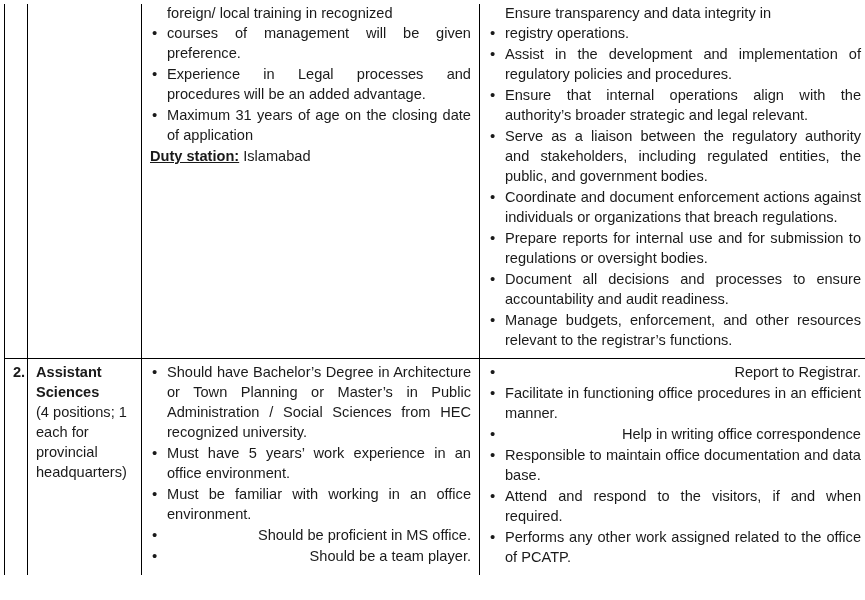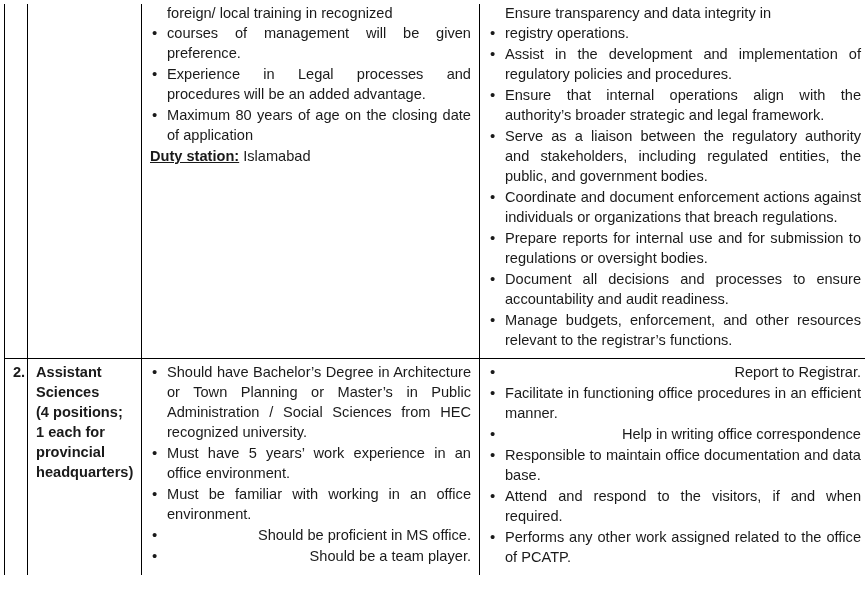--- a/index.html
+++ b/index.html
@@ -50,21 +50,21 @@
   .num {
     text-align: center;
     font-weight: bold;
     padding-left: 2px;
     padding-right: 2px;
   }
   .post {
     font-weight: bold;
   }
   .post .sub {
-    font-weight: bold;
+    font-weight: normal;
   }
   ul.bul {
     margin: 0;
     padding: 0;
     list-style: none;
   }
   ul.bul > li {
     position: relative;
     padding-left: 17px;
     margin: 0 0 1px 0;
@@ -109,33 +109,33 @@
           <span></span>
         </td>
         <td class="post">
           <span></span>
         </td>
         <td>
           <div class="clip-line pl17">foreign/ local training in recognized</div>
           <ul class="bul">
             <li style="padding-left:17px;"><span>courses of management will be given preference.</span></li>
             <li><span>Experience in Legal processes and procedures will be an added advantage.</span></li>
-            <li><span>Maximum 80 years of age on the closing date of application</span></li>
+            <li><span>Maximum 31 years of age on the closing date of application</span></li>
           </ul>
           <div class="duty-station">
             <b>Duty station:</b>
             <span>Islamabad</span>
           </div>
         </td>
         <td>
           <div class="clip-line pl17">Ensure transparency and data integrity in</div>
           <ul class="bul">
             <li style="padding-left:17px;"><span>registry operations.</span></li>
             <li><span>Assist in the development and implementation of regulatory policies and procedures.</span></li>
-            <li><span>Ensure that internal operations align with the authority’s broader strategic and legal framework.</span></li>
+            <li><span>Ensure that internal operations align with the authority’s broader strategic and legal relevant.</span></li>
             <li><span>Serve as a liaison between the regulatory authority and stakeholders, including regulated entities, the public, and government bodies.</span></li>
             <li><span>Coordinate and document enforcement actions against individuals or organizations that breach regulations.</span></li>
             <li><span>Prepare reports for internal use and for submission to regulations or oversight bodies.</span></li>
             <li><span>Document all decisions and processes to ensure accountability and audit readiness.</span></li>
             <li><span>Manage budgets, enforcement, and other resources relevant to the registrar’s functions.</span></li>
           </ul>
         </td>
       </tr>
 
       <tr class="row-bottom">

